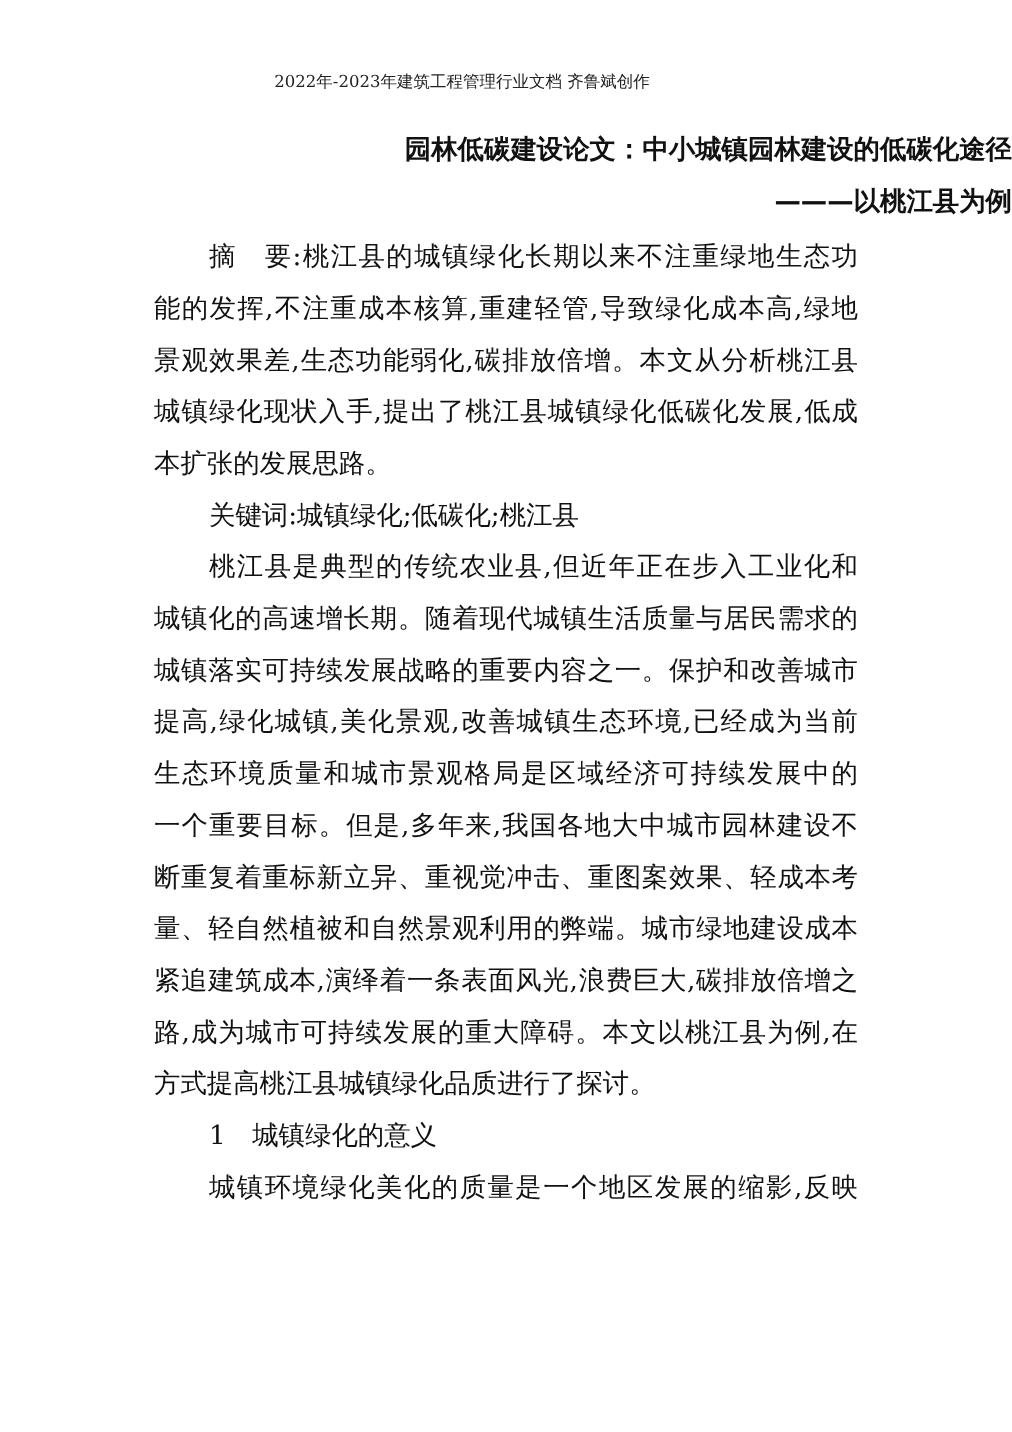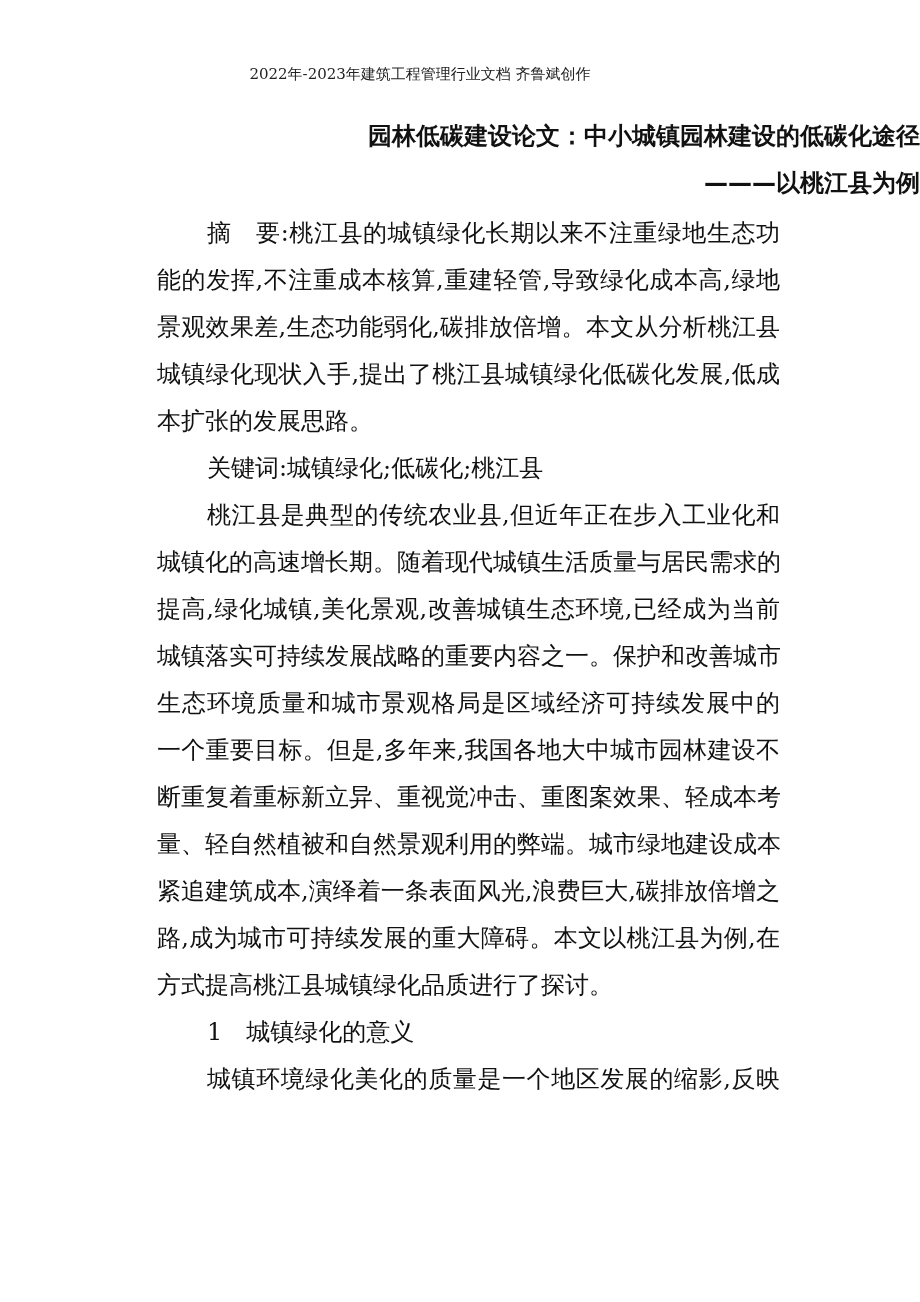--- a/index.html
+++ b/index.html
@@ -45,21 +45,20 @@
     width: 640px;
   }
   .line {
     height: 47px;
     line-height: 34px;
     font-size: 24px;
     white-space: nowrap;
     text-align: justify;
     text-align-last: justify;
     overflow: hidden;
-    margin-left: 17px;
   }
   .line.last {
     text-align-last: left;
   }
   .line.indent {
     padding-left: 50px;
   }
   .line .gap {
     display: inline-block;
     width: 24px;
@@ -77,22 +76,22 @@
   <div class="line indent"><span>摘</span><span class="gap"></span><span>要:</span><span>桃江县的城镇绿化长期以来不注重绿地生态功</span></div>
   <div class="line">能的发挥,不注重成本核算,重建轻管,导致绿化成本高,绿地</div>
   <div class="line">景观效果差,生态功能弱化,碳排放倍增。本文从分析桃江县</div>
   <div class="line">城镇绿化现状入手,提出了桃江县城镇绿化低碳化发展,低成</div>
   <div class="line last">本扩张的发展思路。</div>
 
   <div class="line indent last">关键词:城镇绿化;低碳化;桃江县</div>
 
   <div class="line indent">桃江县是典型的传统农业县,但近年正在步入工业化和</div>
   <div class="line">城镇化的高速增长期。随着现代城镇生活质量与居民需求的</div>
+  <div class="line">城镇落实可持续发展战略的重要内容之一。保护和改善城市</div>
   <div class="line">提高,绿化城镇,美化景观,改善城镇生态环境,已经成为当前</div>
-  <div class="line">城镇落实可持续发展战略的重要内容之一。保护和改善城市</div>
   <div class="line">生态环境质量和城市景观格局是区域经济可持续发展中的</div>
   <div class="line">一个重要目标。但是,多年来,我国各地大中城市园林建设不</div>
   <div class="line">断重复着重标新立异、重视觉冲击、重图案效果、轻成本考</div>
   <div class="line">量、轻自然植被和自然景观利用的弊端。城市绿地建设成本</div>
   <div class="line">紧追建筑成本,演绎着一条表面风光,浪费巨大,碳排放倍增之</div>
   <div class="line">路,成为城市可持续发展的重大障碍。本文以桃江县为例,在</div>
   <div class="line last">方式提高桃江县城镇绿化品质进行了探讨。</div>
 
   <div class="line indent last"><span>1</span><span class="gap"></span><span>城镇绿化的意义</span></div>
   <div class="line indent">城镇环境绿化美化的质量是一个地区发展的缩影,反映</div>

